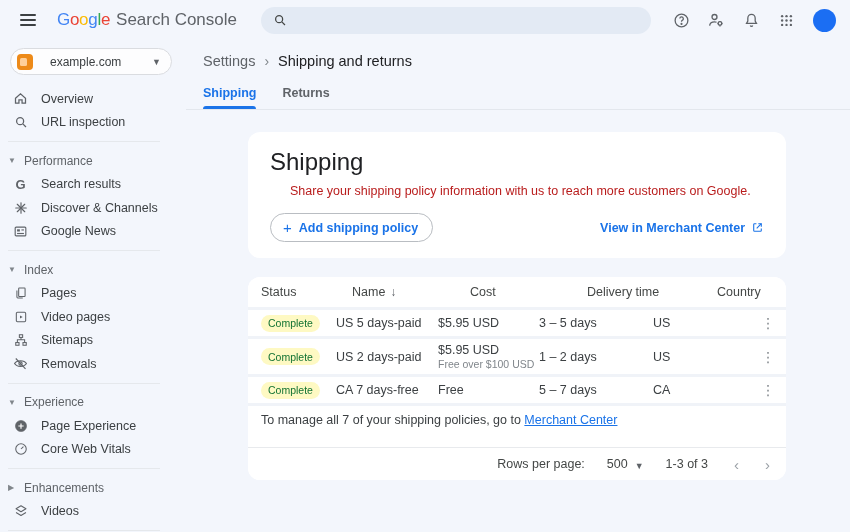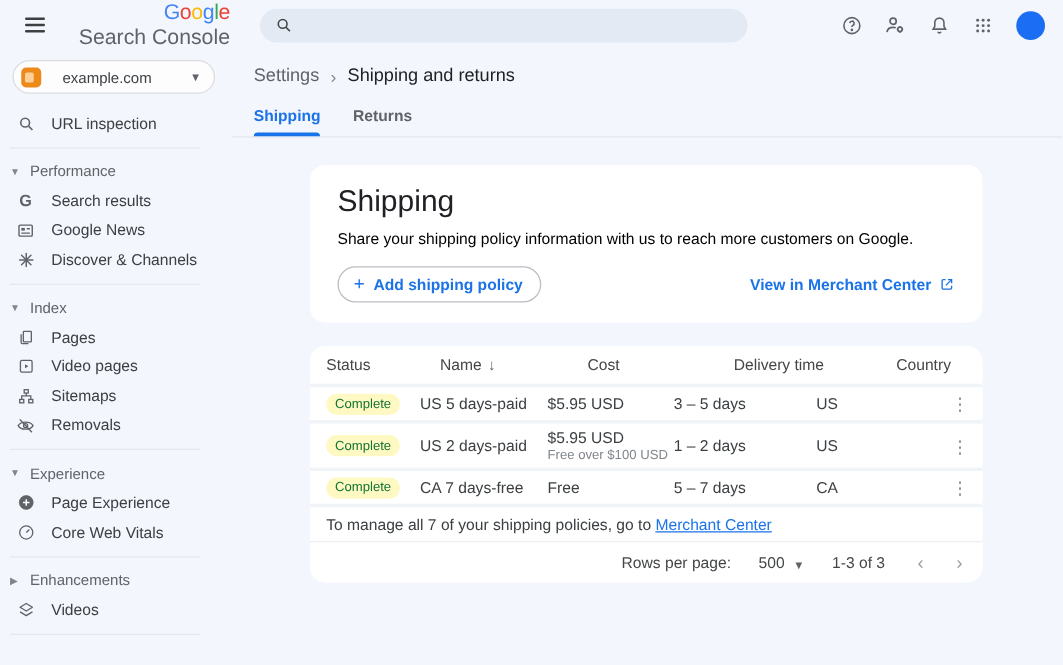--- a/index.html
+++ b/index.html
@@ -3,21 +3,21 @@
 <meta charset="utf-8">
 <style>
   * { margin:0; padding:0; box-sizing:border-box; }
   html,body { width:850px; height:532px; overflow:hidden; background:#f3f6fc;
               font-family:"Liberation Sans", sans-serif; color:#202124; }
 
   
   .header { height:40px; display:flex; align-items:center; padding:0 14px 0 20px; }
   .menu-btn { width:16px; height:12px; display:flex; flex-direction:column; justify-content:space-between; cursor:pointer; }
   .menu-btn span { height:2px; background:#3c4043; border-radius:1px; }
-  .logo { margin-left:21px; font-size:17px; letter-spacing:-0.3px; display:flex; align-items:flex-end; white-space:nowrap;flex-direction:column; }
+  .logo { margin-left:21px; font-size:17px; letter-spacing:-0.3px; display:flex; align-items:center; white-space:nowrap; }
   .lg-b { color:#4285F4; } .lg-r { color:#EA4335; } .lg-y { color:#FBBC05; } .lg-g { color:#34A853; }
   .logo .product { color:#5f6368; margin-left:6px; letter-spacing:0; }
   .search-pill { margin-left:24px; width:390px; height:27px; background:#e3eaf4; border-radius:14px;
                  display:flex; align-items:center; padding:0 12px; gap:9px; }
   .search-pill svg { flex:0 0 auto; }
   .search-pill input { flex:1; border:none; outline:none; background:transparent; font-size:12.5px;
                        font-family:"Liberation Sans", sans-serif; color:#3c4043; }
   .search-pill input::placeholder { color:#747c87; }
   .header-right { margin-left:auto; display:flex; align-items:center; gap:11px; }
   .hicon { width:24px; height:24px; display:flex; align-items:center; justify-content:center; cursor:pointer; }
@@ -50,39 +50,39 @@
   .breadcrumb .current { color:#202124; }
   .tabs { display:flex; gap:26px; padding:17px 0 0 17px; border-bottom:1px solid #e3e7ed; }
   .tab { font-size:12.5px; font-weight:700; color:#5f6368; padding-bottom:9px; cursor:pointer; position:relative; }
   .tab.active { color:#1a73e8; }
   .tab.active::after { content:""; position:absolute; left:0; right:0; bottom:0; height:3px; background:#1a73e8; border-radius:3px 3px 0 0; }
 
   .content { padding:22px 64px 0 62px; }
   .card { background:#fff; border-radius:12px; }
   .ship-card { padding:16px 22px 16px 22px; }
   .ship-title { font-size:24px; font-weight:400; color:#202124; }
-  .ship-desc { margin-top:7px; font-size:12.5px; line-height:16px; color:#000000; }
+  .ship-desc { margin-top:7px; font-size:12.5px; line-height:16px; color:#b91c1c;margin-left:20px; }
   .ship-actions { margin-top:14px; display:flex; align-items:center; justify-content:space-between; }
   .add-btn { height:29px; border:1px solid #b9bdc2; border-radius:15px; background:#fff; display:flex; align-items:center;
              gap:7px; padding:0 14px 0 12px; color:#1a73e8; font-size:12.5px; font-weight:700; cursor:pointer;
              font-family:"Liberation Sans", sans-serif; }
   .add-btn .plus { font-size:15px; font-weight:400; }
   .mc-link { display:flex; align-items:center; gap:6px; color:#1a73e8; font-size:12.5px; font-weight:700; cursor:pointer; text-decoration:none; }
 
   
   .table-card { margin-top:19px; overflow:hidden; }
   .trow { display:grid; grid-template-columns:75px 102px 101px 114px 1fr 36px; align-items:center; padding-left:13px; background:#fff; }
   .thead { height:33px; font-size:12.5px; color:#444746; border-bottom:3px solid #f0f3f8;gap:16px; }
   .thead .sort { margin-left:5px; font-size:12px; color:#5f6368; cursor:pointer; }
   .tbody-row { height:29px; font-size:12.5px; color:#3c4043; border-bottom:3px solid #f0f3f8; }
   .tbody-row.tall { height:38px; }
   .badge { display:inline-block; background:#fef9c3; color:#137333; font-size:10.5px; padding:2.5px 7px; border-radius:10px; }
   .cost-note { font-size:10.5px; color:#80868b; margin-top:1px; }
   .dots { color:#80868b; font-size:14px; text-align:center; cursor:pointer; line-height:1; }
-  .note-row { background:#fff; padding:7px 0 6px 13px; font-size:12.5px; color:#3c4043; border-bottom:1px solid #e8eaed; }
+  .note-row { background:#fff; padding:7px 0 20px 13px; font-size:12.5px; color:#3c4043; border-bottom:1px solid #e8eaed; }
   .note-row a { color:#1a73e8; cursor:pointer; text-decoration:underline; }
   .pager { background:#fff; height:32px; display:flex; align-items:center; justify-content:flex-end; gap:22px;
            padding-right:16px; font-size:12.5px; color:#444746; }
   .rpp-select { display:flex; align-items:flex-end; gap:7px; cursor:pointer; }
   .pg-nav { display:flex; gap:26px; margin-left:4px; }
   .pg-chevron { color:#9aa0a6; font-size:15px; cursor:pointer; line-height:1; }
 </style>
 </head>
 <body>
 
@@ -145,58 +145,66 @@
 
   <div class="sidebar">
     <div class="prop-pill">
       <span class="prop-ic"></span>
       <span class="prop-label">example.com</span>
       <span class="caret">▼</span>
     </div>
 
     <div class="nav-item">
       <span class="nic">
+          <svg width="15" height="15" viewBox="0 0 24 24" fill="none" stroke-width="2">
+            <path d="M4 11.5 12 4.5l8 7v8h-5.5V14h-5v5.5H4z"></path>
+          </svg>
+        </span>
+      <span>Overview</span>
+    </div>
+    <div class="nav-item">
+      <span class="nic">
           <svg width="14" height="14" viewBox="0 0 24 24" fill="none" stroke-width="2.2">
             <circle cx="10.5" cy="10.5" r="6"></circle>
             <line x1="15.2" y1="15.2" x2="20.5" y2="20.5"></line>
           </svg>
         </span>
       <span>URL inspection</span>
     </div>
 
     <div class="sb-divider"></div>
     <div class="sec-head">
       <span class="sec-arrow">▼</span>
       <span>Performance</span>
     </div>
     <div class="nav-item">
       <span class="nic g-letter">G</span>
       <span>Search results</span>
+    </div>
+    <div class="nav-item">
+      <span class="nic">
+          <svg width="14" height="14" viewBox="0 0 24 24" fill="none" stroke-width="2" stroke-linecap="round">
+            <line x1="12" y1="3" x2="12" y2="21"></line>
+            <line x1="3" y1="12" x2="21" y2="12"></line>
+            <line x1="5.6" y1="5.6" x2="18.4" y2="18.4"></line>
+            <line x1="18.4" y1="5.6" x2="5.6" y2="18.4"></line>
+          </svg>
+        </span>
+      <span>Discover &amp; Channels</span>
     </div>
     <div class="nav-item">
       <span class="nic">
           <svg width="15" height="15" viewBox="0 0 24 24" fill="none" stroke-width="1.8">
             <rect x="3.5" y="5" width="17" height="14" rx="1.5"></rect>
             <rect x="6.5" y="8.5" width="4.5" height="3.5" fill="#5f6368" stroke="none"></rect>
             <line x1="13.5" y1="9.5" x2="17.5" y2="9.5"></line>
             <line x1="6.5" y1="15.2" x2="17.5" y2="15.2"></line>
           </svg>
         </span>
       <span>Google News</span>
-    </div>
-    <div class="nav-item">
-      <span class="nic">
-          <svg width="14" height="14" viewBox="0 0 24 24" fill="none" stroke-width="2" stroke-linecap="round">
-            <line x1="12" y1="3" x2="12" y2="21"></line>
-            <line x1="3" y1="12" x2="21" y2="12"></line>
-            <line x1="5.6" y1="5.6" x2="18.4" y2="18.4"></line>
-            <line x1="18.4" y1="5.6" x2="5.6" y2="18.4"></line>
-          </svg>
-        </span>
-      <span>Discover &amp; Channels</span>
     </div>
 
     <div class="sb-divider"></div>
     <div class="sec-head">
       <span class="sec-arrow">▼</span>
       <span>Index</span>
     </div>
     <div class="nav-item">
       <span class="nic">
           <svg width="14" height="14" viewBox="0 0 24 24" fill="none" stroke-width="1.8">

